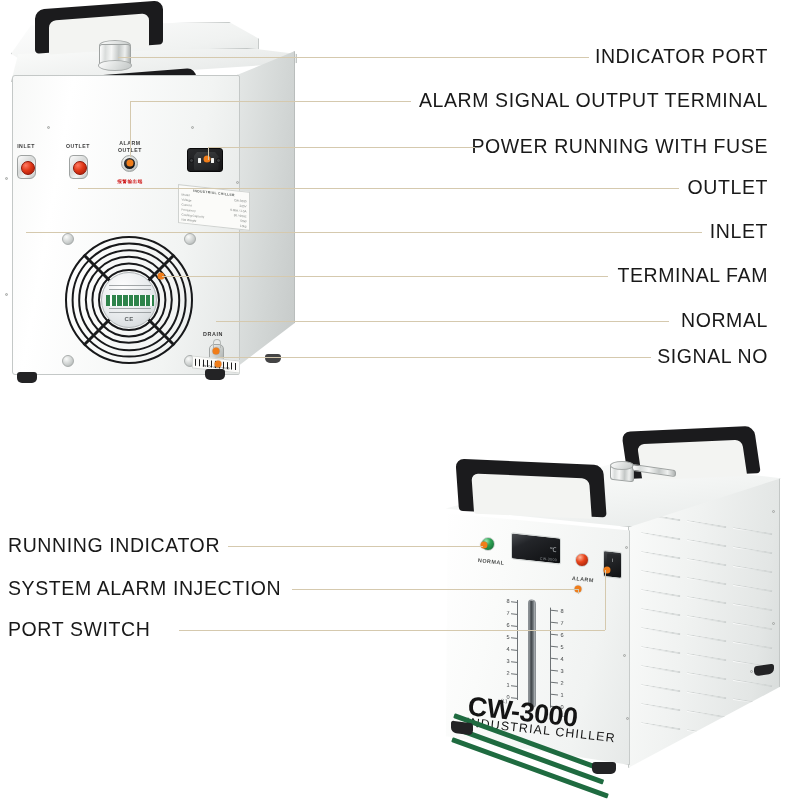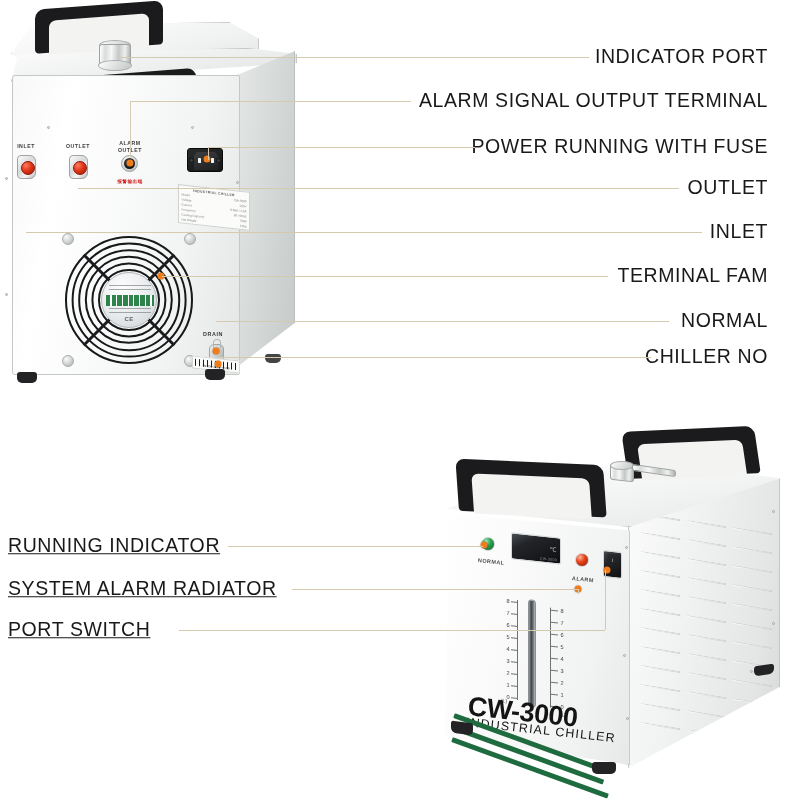--- a/index.html
+++ b/index.html
@@ -22,21 +22,21 @@
     position: absolute;
     font-family: "Liberation Sans", sans-serif;
     font-weight: 300;
     font-size: 19.5px;
     letter-spacing: 0.6px;
     color: #191919;
     white-space: nowrap;
     line-height: 1;
   }
   .callout.right { text-align: right; transform: translateY(-50%); }
-  .callout.left  { text-align: left;  transform: translateY(-50%); text-decoration: underline; }
+  .callout.left  { text-align: left;  transform: translateY(-50%); }
 
   .leader {
     position: absolute;
     height: 1px;
     background: #d5c9ae;
   }
   .dot {
     position: absolute;
     width: 7px; height: 7px;
     border-radius: 50%;
@@ -744,25 +744,25 @@
       <div class="leader" style="left: 208px; top: 147px; width: 267.219px; background: rgb(213, 201, 174);"></div>
       <div class="leader" style="left: 208px; top: 147px; width: 1px; height: 13px; background: rgb(213, 201, 174);"></div>
       <div class="callout right" style="top: 188px; right: 32px;">OUTLET</div>
       <div class="leader" style="left: 78px; top: 188px; width: 601.469px; background: rgb(213, 201, 174);"></div>
       <div class="callout right" style="top: 232px; right: 32px;">INLET</div>
       <div class="leader" style="left: 26px; top: 232px; width: 675.734px; background: rgb(213, 201, 174);"></div>
       <div class="callout right" style="top: 276px; right: 32px;">TERMINAL FAM</div>
       <div class="leader" style="left: 162px; top: 276px; width: 446.328px; background: rgb(213, 201, 174);"></div>
       <div class="callout right" style="top: 321px; right: 32px;">NORMAL</div>
       <div class="leader" style="left: 216px; top: 321px; width: 453.094px; background: rgb(213, 201, 174);"></div>
-      <div class="callout right" style="top: 357px; right: 32px;">CHILLER NO</div>
+      <div class="callout right" style="top: 357px; right: 32px;">SIGNAL NO</div>
       <div class="leader" style="left: 218px; top: 357px; width: 433.281px; background: rgb(213, 201, 174);"></div>
       <div class="callout left" style="top: 546px; left: 8px;">RUNNING INDICATOR</div>
       <div class="leader" style="left: 228.078px; top: 546px; width: 254.922px; background: rgb(213, 201, 174);"></div>
-      <div class="callout left" style="top: 589px; left: 8px;">SYSTEM ALARM RADIATOR</div>
+      <div class="callout left" style="top: 589px; left: 8px;">SYSTEM ALARM INJECTION</div>
       <div class="leader" style="left: 291.781px; top: 589px; width: 286.219px; background: rgb(213, 201, 174);"></div>
       <div class="leader" style="left: 578px; top: 589px; width: 1px; height: 5px; background: rgb(213, 201, 174);"></div>
       <div class="callout left" style="top: 630px; left: 8px;">PORT SWITCH</div>
       <div class="leader" style="left: 179.203px; top: 630px; width: 425.797px; background: rgb(213, 201, 174);"></div>
       <div class="leader" style="left: 605px; top: 570px; width: 1px; height: 60px; background: rgb(213, 201, 174);"></div>
     </div>
 
 </div>
 
 </body></html>

